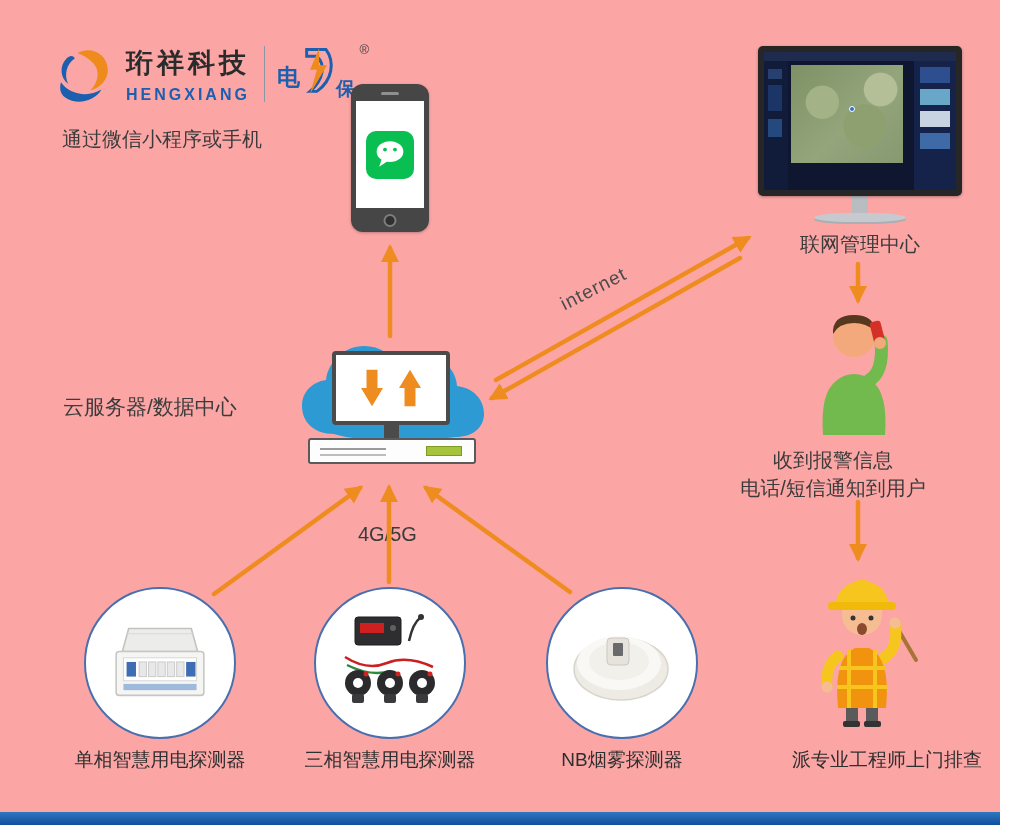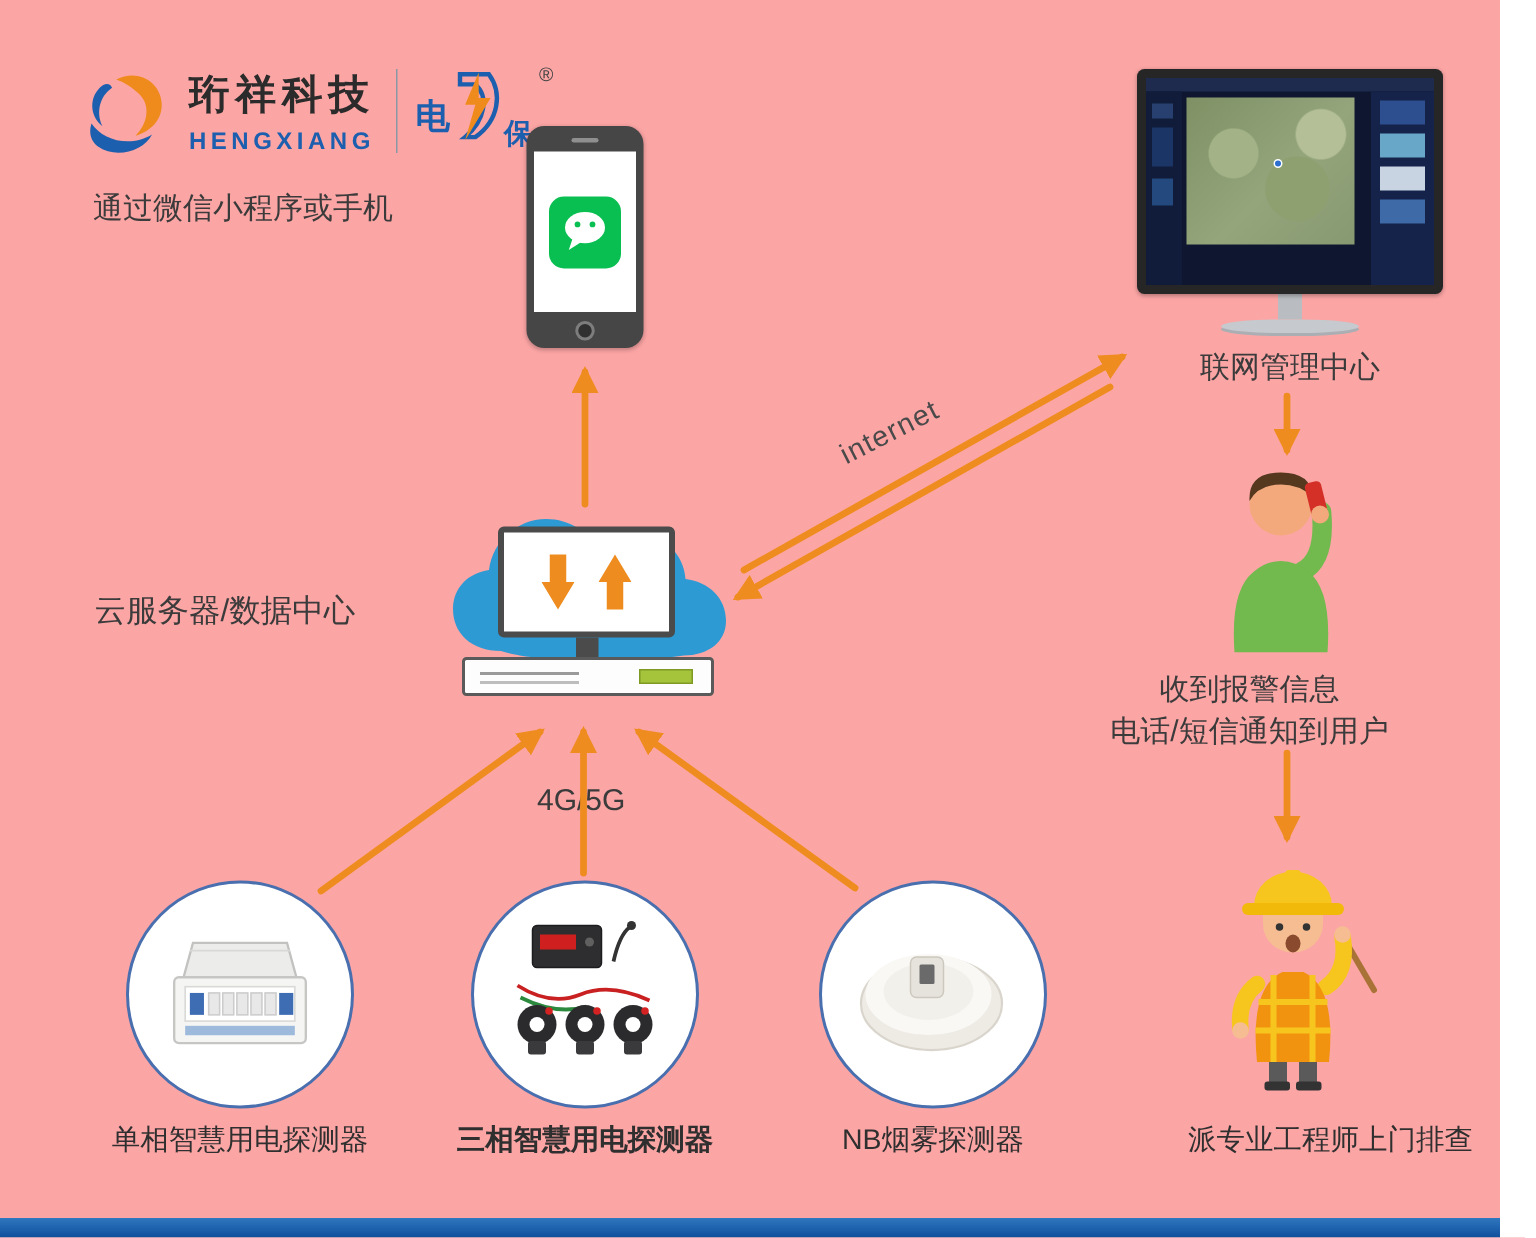--- a/index.html
+++ b/index.html
@@ -77,21 +77,21 @@
   .engineer { position:absolute; left:802px; top:560px; width:120px; height:174px; }
   .engineer-label { position:absolute; left:742px; top:747px; width:240px; text-align:right; font-size:19px; color:#2f2f2f; }
 
   
   .device-circle { position:absolute; top:587px; width:152px; height:152px; border:2px solid #4a6fae; border-radius:50%; background:#fff; display:flex; align-items:center; justify-content:center; }
   .circle-1 { left:84px; }
   .circle-2 { left:314px; }
   .circle-3 { left:546px; }
   .device-label { position:absolute; top:747px; width:240px; text-align:center; font-size:19px; color:#2f2f2f; }
   .dlabel-1 { left:40px; }
-  .dlabel-2 { left:270px;font-weight:bold; }
+  .dlabel-2 { left:270px; }
   .dlabel-3 { left:502px; }
 
   
   .arrows { position:absolute; left:0; top:0; width:1024px; height:825px; pointer-events:none; }
   .arrow-line { stroke:#ef8c1f; stroke-width:4.5; stroke-linecap:round; fill:none; marker-end:url(#ah); }
 
   
   .bottom-bar { position:absolute; left:0; bottom:0; width:1024px; height:13px; background:linear-gradient(180deg,#2f77bf,#0f4f9c); }
 </style>
 </head>

